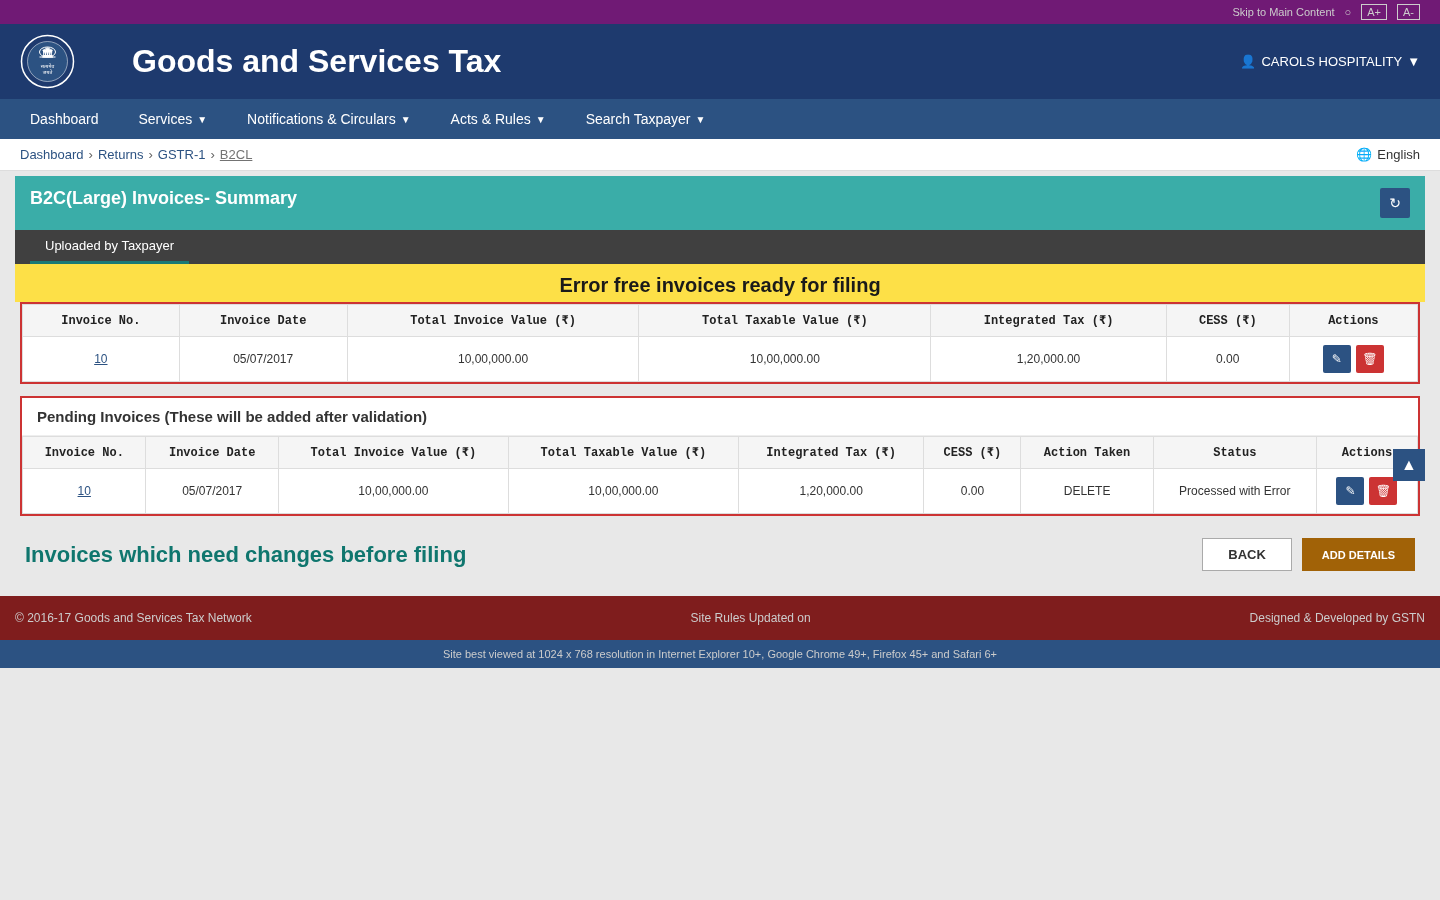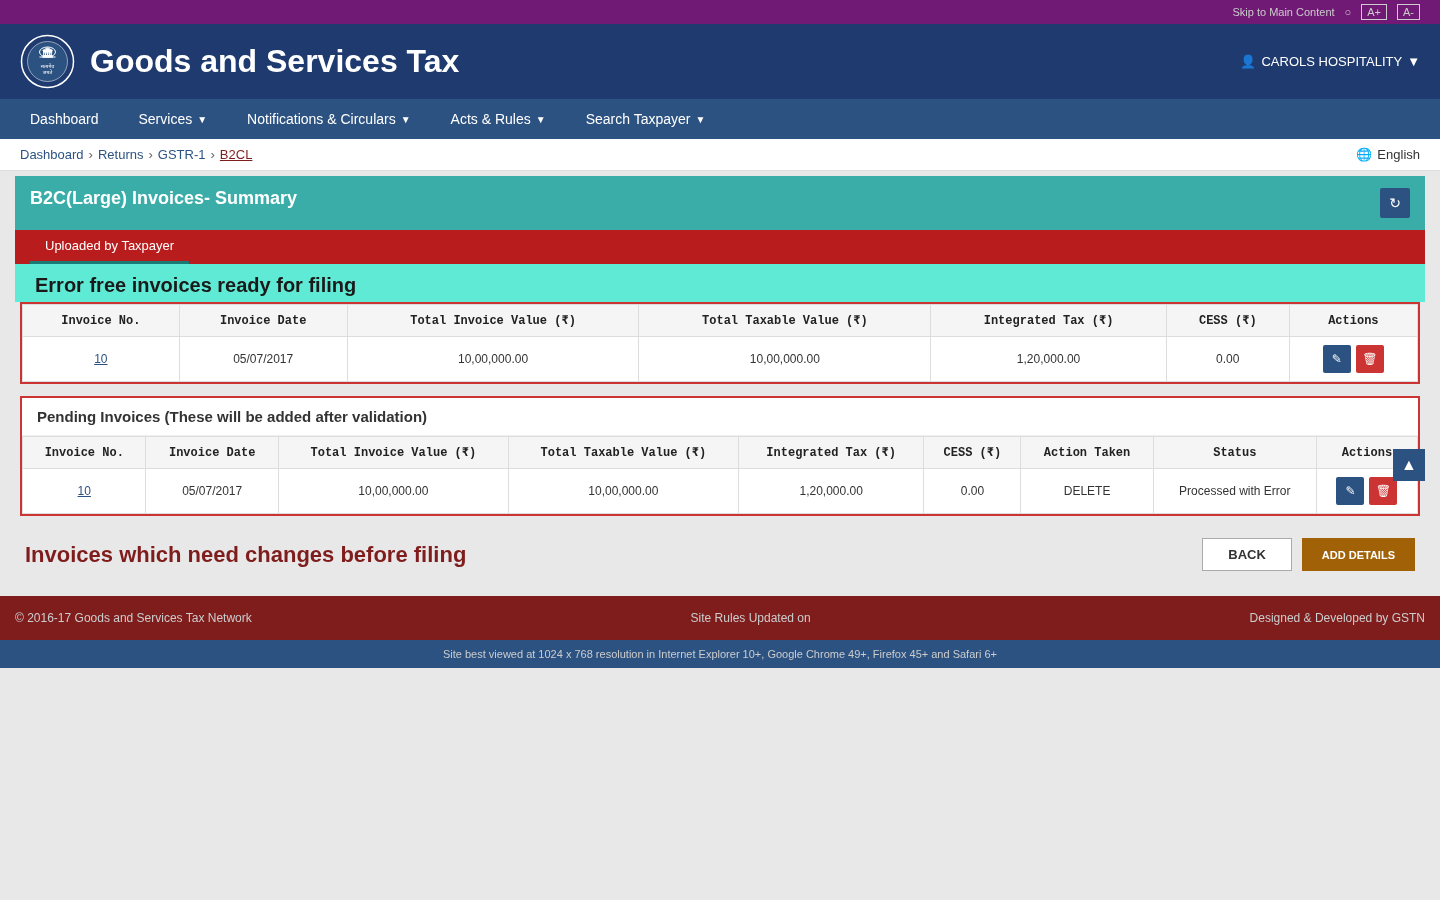--- a/index.html
+++ b/index.html
@@ -37,20 +37,21 @@
     }
     .header-left {
       display: flex;
       align-items: center;
       gap: 15px;
     }
     .header-title {
       font-size: 32px;
       font-weight: bold;
       color: white;
+      margin-left: 42px;
     }
     .header-user {
       display: flex;
       align-items: center;
       gap: 5px;
       font-size: 13px;
       cursor: pointer;
       color: white;
     }
 
@@ -83,21 +84,21 @@
       border-bottom: 1px solid #ddd;
     }
     .breadcrumb {
       display: flex;
       align-items: center;
       gap: 5px;
       font-size: 13px;
       color: #2c5282;
     }
     .breadcrumb span.separator { color: #666; }
-    .breadcrumb span.current { color: #7f1d1d; text-decoration: underline; }
+    .breadcrumb span.current { color: #737373; text-decoration: underline; }
     .breadcrumb a { color: #2c5282; text-decoration: none; }
     .lang-selector { display: flex; align-items: center; gap: 5px; font-size: 13px; color: #333; cursor: pointer; }
 
     
     .main-content {
       padding: 0 15px 15px 15px;
       background: #e8e8e8;
     }
 
     
@@ -123,36 +124,36 @@
       cursor: pointer;
       font-size: 14px;
       display: flex;
       align-items: center;
       justify-content: center;
       border-radius: 2px;
     }
 
     
     .tab-bar {
-      background: #b91c1c;
+      background: #404040;
       padding: 0 15px;
     }
     .tab-item {
       display: inline-block;
       padding: 8px 15px;
       color: white;
       cursor: pointer;
       font-size: 13px;
       border-bottom: 3px solid #1a7a75;
     }
 
     
     .error-free-banner {
-      background: #5eead4;
-      text-align: left;
+      background: #fde047;
+      text-align: center;
       padding: 10px 20px 5px 20px;
     }
     .error-free-text {
       font-size: 20px;
       font-weight: bold;
       color: #1a1a1a;
     }
 
     
     .section-wrapper {
@@ -233,21 +234,21 @@
     
     .need-changes-section {
       display: flex;
       justify-content: space-between;
       align-items: center;
       padding: 10px 5px;
     }
     .need-changes-text {
       font-size: 22px;
       font-weight: bold;
-      color: #7f1d1d;
+      color: #0f766e;
     }
     .btn-group { display: flex; gap: 10px; }
     .btn-back {
       background: white;
       border: 1px solid #aaa;
       color: #333;
       padding: 8px 25px;
       font-size: 13px;
       cursor: pointer;
       font-weight: bold;

